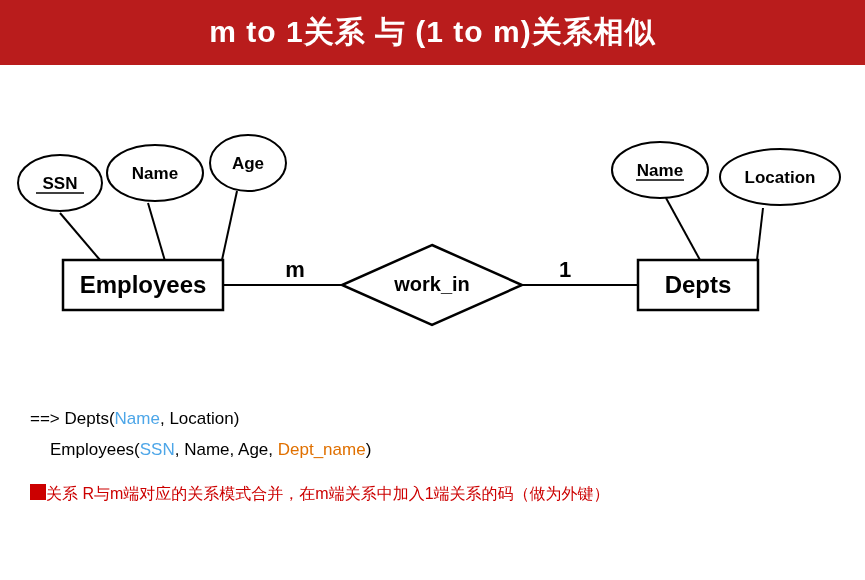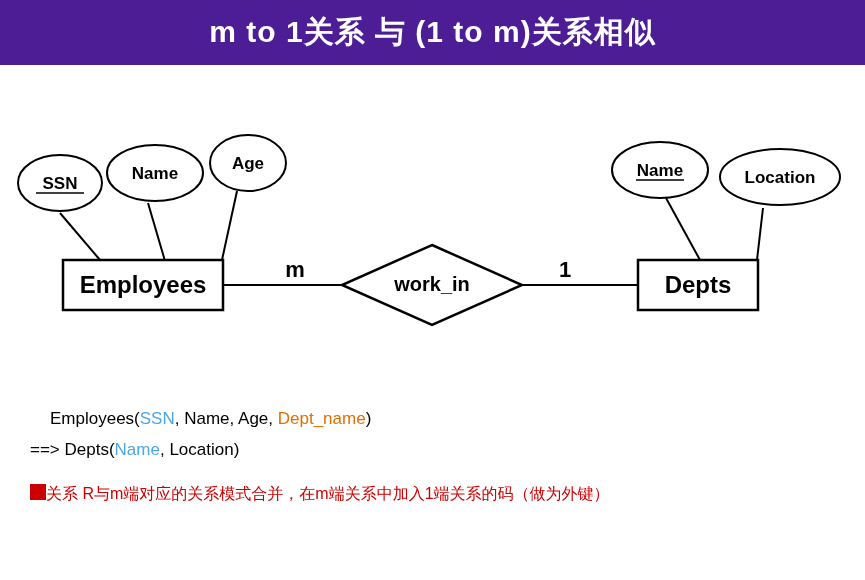--- a/index.html
+++ b/index.html
@@ -6,21 +6,21 @@
     body {
       width: 865px;
       height: 580px;
       background: #fff;
       font-family: 'Arial', sans-serif;
       overflow: hidden;
     }
 
     
     .header {
-      background: #4c1d95;
+      background: #b91c1c;
       color: #fff;
       text-align: center;
       padding: 12px 20px;
       font-size: 30px;
       font-weight: bold;
       letter-spacing: 1px;
     }
 
     
     .diagram-area {
@@ -119,24 +119,24 @@
     <text x="660" y="111" text-anchor="middle" font-size="17" font-weight="bold" font-family="Arial" fill="#000">Name</text>
     <line x1="636" y1="115" x2="684" y2="115" stroke="#000" stroke-width="1.5"></line>
 
     <ellipse cx="780" cy="112" rx="60" ry="28" fill="#fff" stroke="#000" stroke-width="2"></ellipse>
     <text x="780" y="118" text-anchor="middle" font-size="17" font-weight="bold" font-family="Arial" fill="#000">Location</text>
 
   </svg>
 </div>
 
 <div class="annotations">
+  <div class="line">
+    <span>==&gt; Depts(</span><span class="blue-text">Name</span><span>, Location)</span>
+  </div>
   <div class="line indent">
     <span>Employees(</span><span class="blue-text">SSN</span><span>, Name, Age, </span><span class="orange-text">Dept_name</span><span>)</span>
-  </div>
-  <div class="line">
-    <span>==&gt; Depts(</span><span class="blue-text">Name</span><span>, Location)</span>
   </div>
 </div>
 
 <div class="bottom-note">
   <span class="red-square"></span>
   <span class="red-text">关系 R与m端对应的关系模式合并，在m端关系中加入1端关系的码（做为外键）</span>
 </div>
 
 </body></html>

